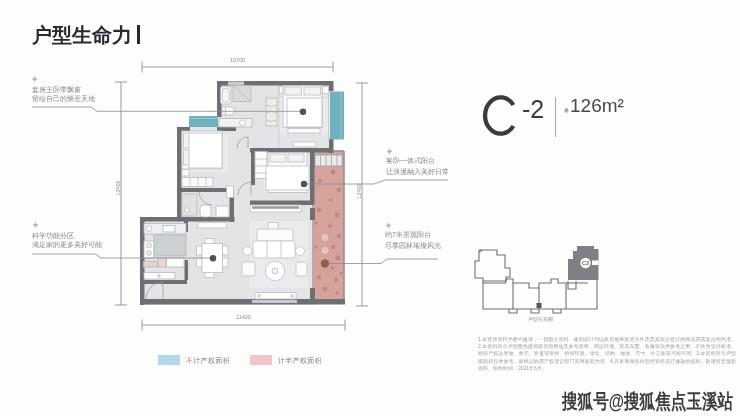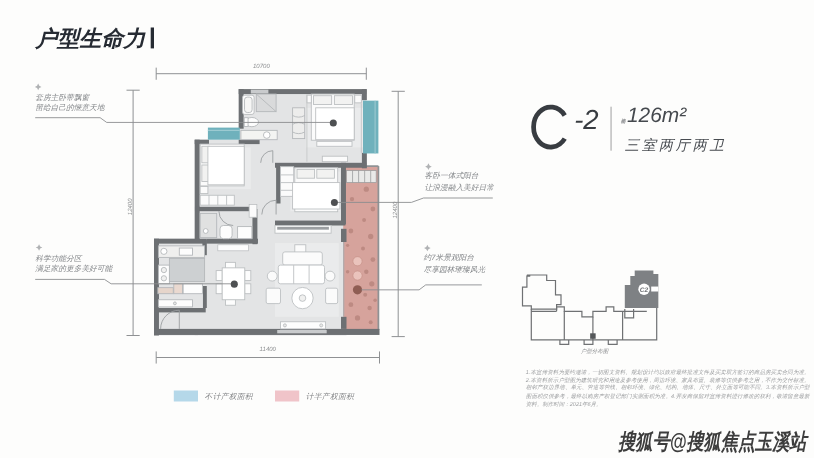--- a/index.html
+++ b/index.html
@@ -1,18 +1,18 @@
 <!DOCTYPE html>
 <html><head>
 <meta charset="utf-8">
 <style>
   html,body{margin:0;padding:0;}
   body{width:740px;height:416px;background:#fdfdfc;font-family:"Liberation Sans",sans-serif;overflow:hidden;}
   .abs{position:absolute;}
-  #canvas{position:relative;width:740px;height:416px;font-style:italic;}
+  #canvas{position:relative;width:740px;height:416px;}
 </style>
 </head>
 <body>
 <div id="canvas">
 
 <div class="abs" style="left:32px;top:22px;font-family:'Liberation Serif',serif;font-weight:bold;font-size:20px;color:#262b33;letter-spacing:0px;">户型生命力<span style="display:inline-block;width:3px;height:19px;background:#262b33;margin-left:5px;vertical-align:-2px;"></span></div>
 
 <svg class="abs" style="left:0;top:0;" width="740" height="416" viewBox="0 0 740 416">
 
   <g fill="#e3e4e5">
@@ -398,21 +398,20 @@
 </svg>
 
 <div class="abs" style="left:522px;top:97px;font-size:25px;line-height:1;color:#383c41;">-2</div>
 
 <div class="abs" style="left:555px;top:97px;width:1px;height:40px;background:#a8a8a8;"></div>
 
 <div class="abs" style="left:564px;top:104px;font-size:4px;color:#8b8d8f;writing-mode:vertical-rl;letter-spacing:0.5px;">建面约</div>
 
 <div class="abs" style="left:570px;top:96px;font-size:19px;line-height:1;color:#45494e;">126m²</div>
 
-<div class="abs" style="left:568px;top:123px;font-size:13px;letter-spacing:2.4px;color:#474b50;">三室两厅两卫</div>
 
 <div class="abs" style="left:186px;top:356px;font-size:7px;color:#808284;letter-spacing:0.3px;">不计产权面积</div>
 
 <div class="abs" style="left:278px;top:356px;font-size:7px;color:#808284;letter-spacing:0.3px;">计半产权面积</div>
 
 <div class="abs" style="left:528px;top:316px;font-size:5px;color:#8b8d8f;">户型分布图</div>
 
 <div class="abs" style="left:478px;top:336px;width:258px;font-size:5px;line-height:7.2px;color:#9b9d9f;text-align:justify;">1.本宣传资料为要约邀请，一切图文资料、规划设计均以政府最终批准文件及买卖双方签订的商品房买卖合同为准。2.本资料所示户型图为建筑研究和用途及参考使用，周边环境、家具布置、装修等仅供参考之用，不作为交付标准。相邻产权边界墙、单元、管道等管线、相邻环境、绿化、结构、墙体、尺寸、外立面等可能不同。3.本资料所示户型图面积仅供参考，最终以购房产权登记部门实测面积为准。4.开发商保留对宣传资料进行修改的权利，敬请留意最新资料。制作时间：2021年6月。</div>
 
 <div class="abs" style="left:562px;top:388px;font-size:20px;font-weight:bold;color:#3d3d3d;white-space:nowrap;transform:scaleX(0.78);transform-origin:0 0;">搜狐号@搜狐焦点玉溪站</div>

